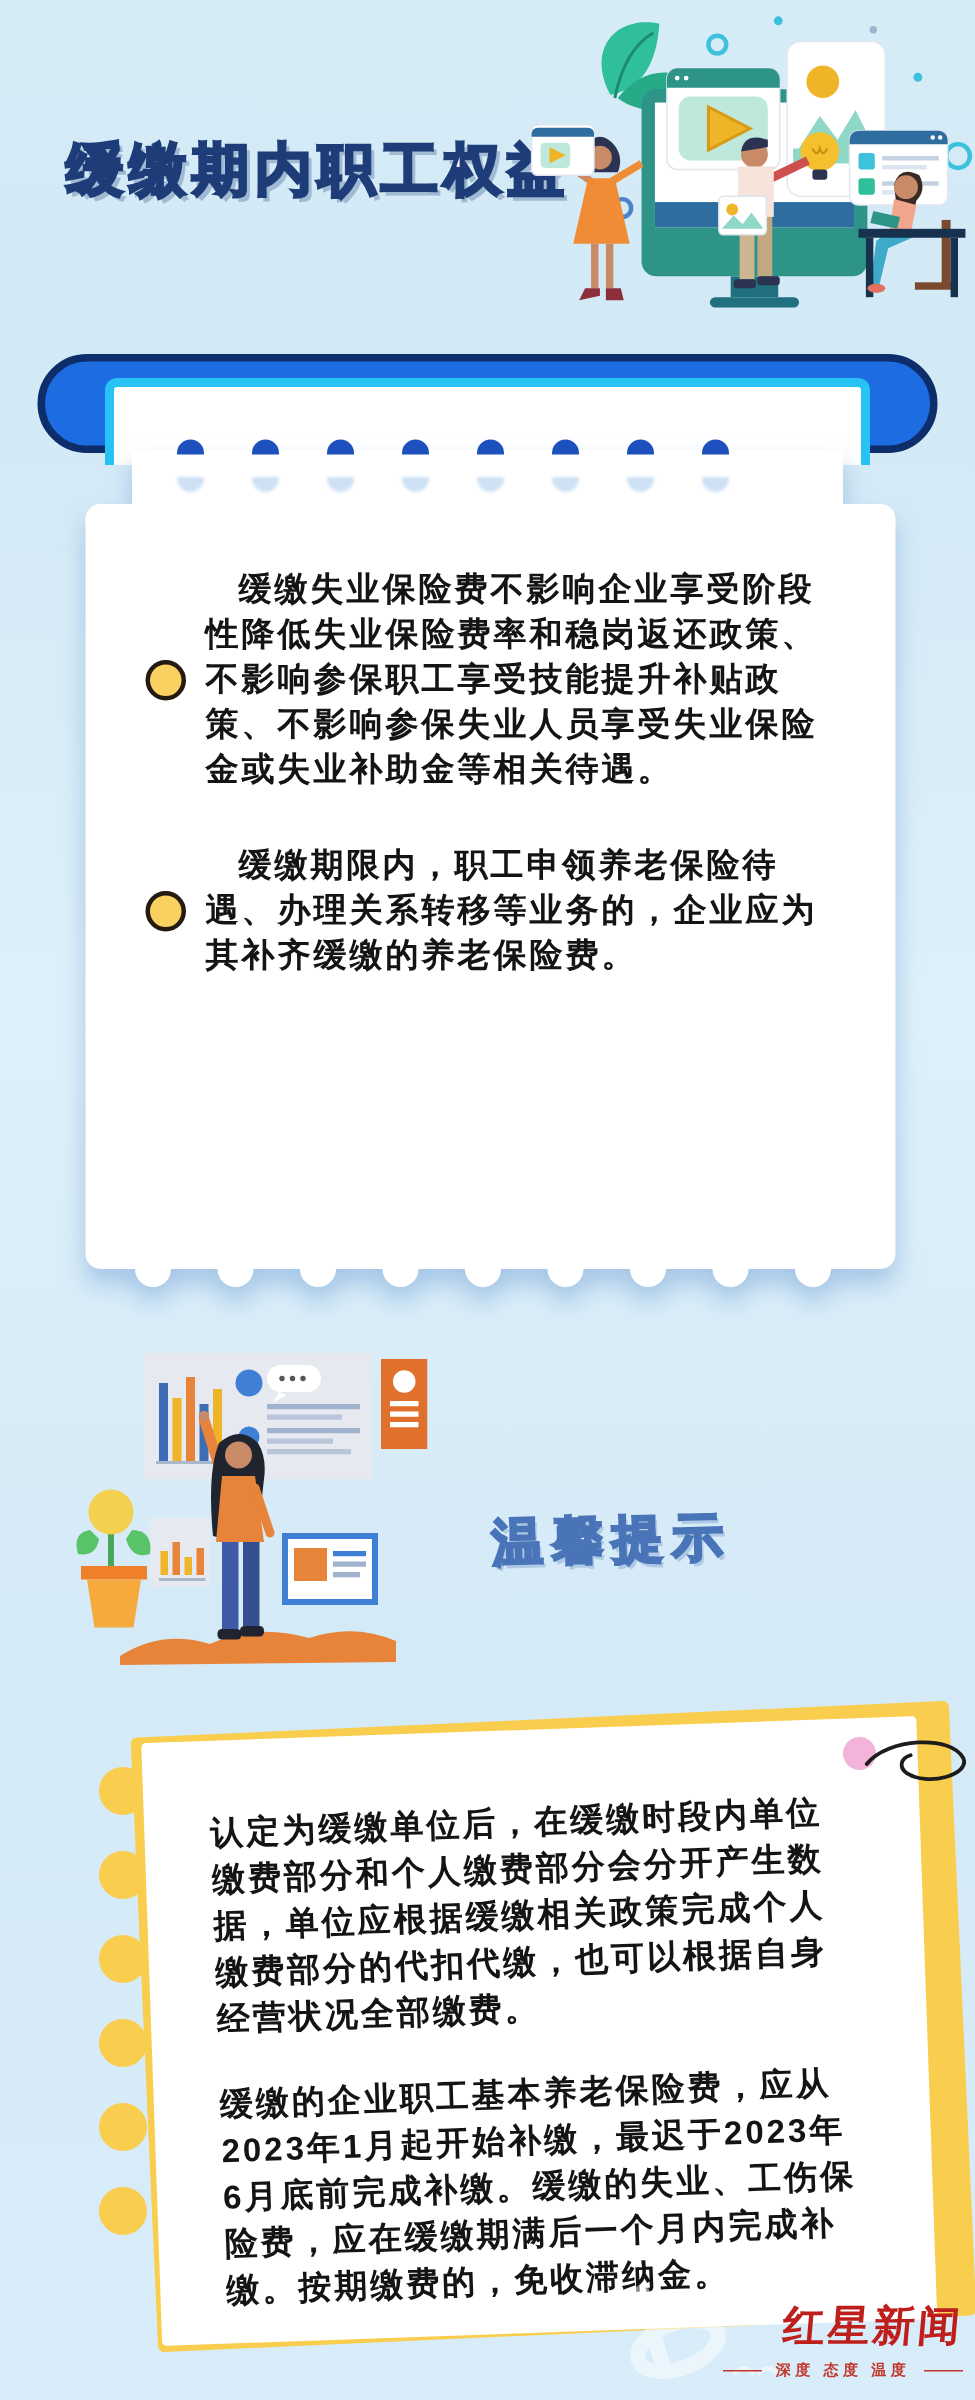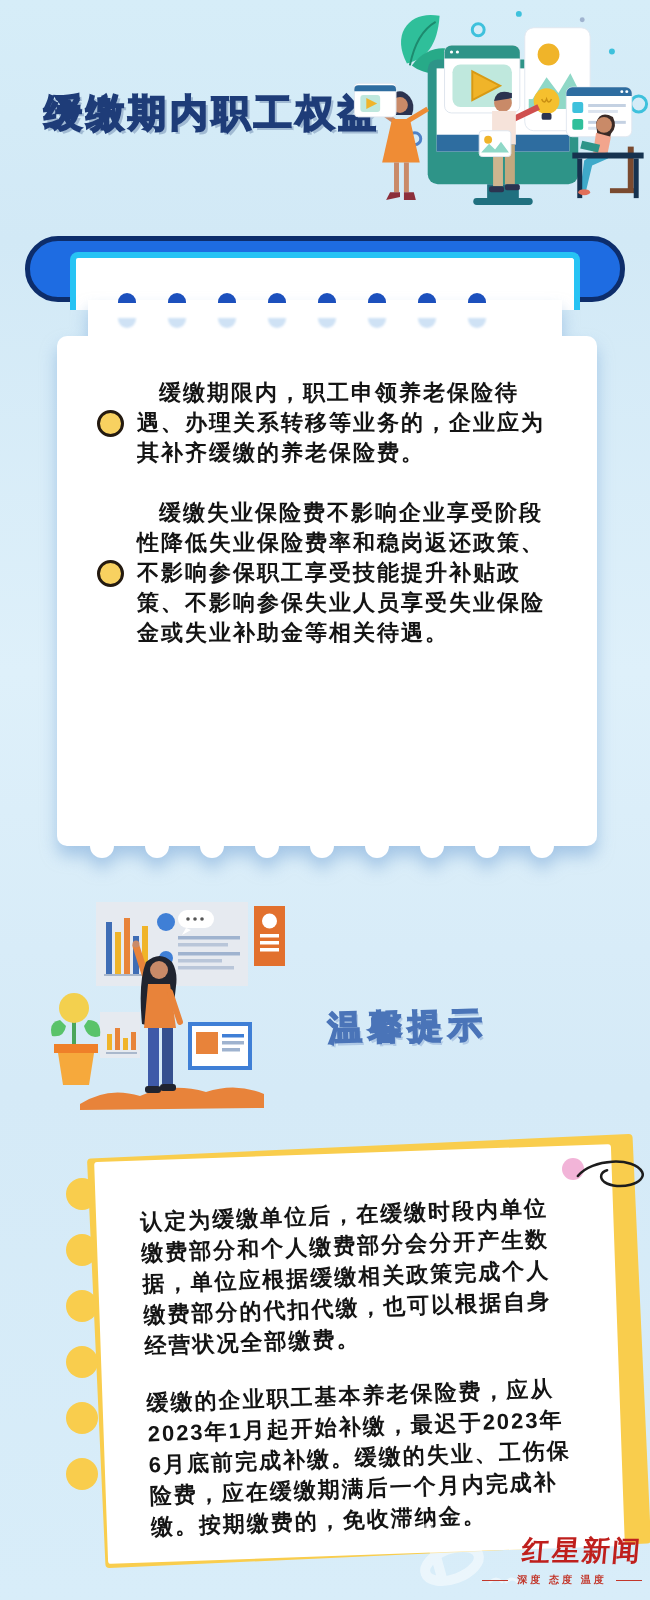--- a/index.html
+++ b/index.html
@@ -186,27 +186,27 @@
   <div class="navy-bump" style="left:118px"></div>
   <div class="navy-bump" style="left:168px"></div>
   <div class="navy-bump" style="left:218px"></div>
   <div class="navy-bump" style="left:268px"></div>
   <div class="navy-bump" style="left:318px"></div>
   <div class="navy-bump" style="left:368px"></div>
   <div class="navy-bump" style="left:418px"></div>
   <div class="navy-bump" style="left:468px"></div>
 
   <div class="card-body">
+    <div class="bullet" style="margin-bottom:34px">
+      <span class="dot"></span>
+      <p>缓缴失业保险费不影响企业享受阶段性降低失业保险费率和稳岗返还政策、不影响参保职工享受技能提升补贴政策、不影响参保失业人员享受失业保险金或失业补助金等相关待遇。</p>
+    </div>
     <div class="bullet">
       <span class="dot"></span>
       <p>缓缴期限内，职工申领养老保险待遇、办理关系转移等业务的，企业应为其补齐缓缴的养老保险费。</p>
-    </div>
-    <div class="bullet" style="margin-bottom:34px">
-      <span class="dot"></span>
-      <p>缓缴失业保险费不影响企业享受阶段性降低失业保险费率和稳岗返还政策、不影响参保职工享受技能提升补贴政策、不影响参保失业人员享受失业保险金或失业补助金等相关待遇。</p>
     </div>
   </div>
 
   <svg class="mid-illu" viewBox="0 0 235 222" aria-hidden="true">
     <path d="M30,208 q28,-18 60,-8 q30,-14 66,-4 q30,-10 58,2 l0,14 -184,2 Z" fill="#e8833a"></path>
     <g>
       <rect x="46" y="6" width="152" height="84" fill="#e6eaf0"></rect>
       <rect x="56" y="26" width="6" height="52" fill="#3f6db5"></rect>
         <rect x="65" y="36" width="6" height="42" fill="#f0b429"></rect>
       <rect x="74" y="22" width="6" height="56" fill="#e8833a"></rect>

